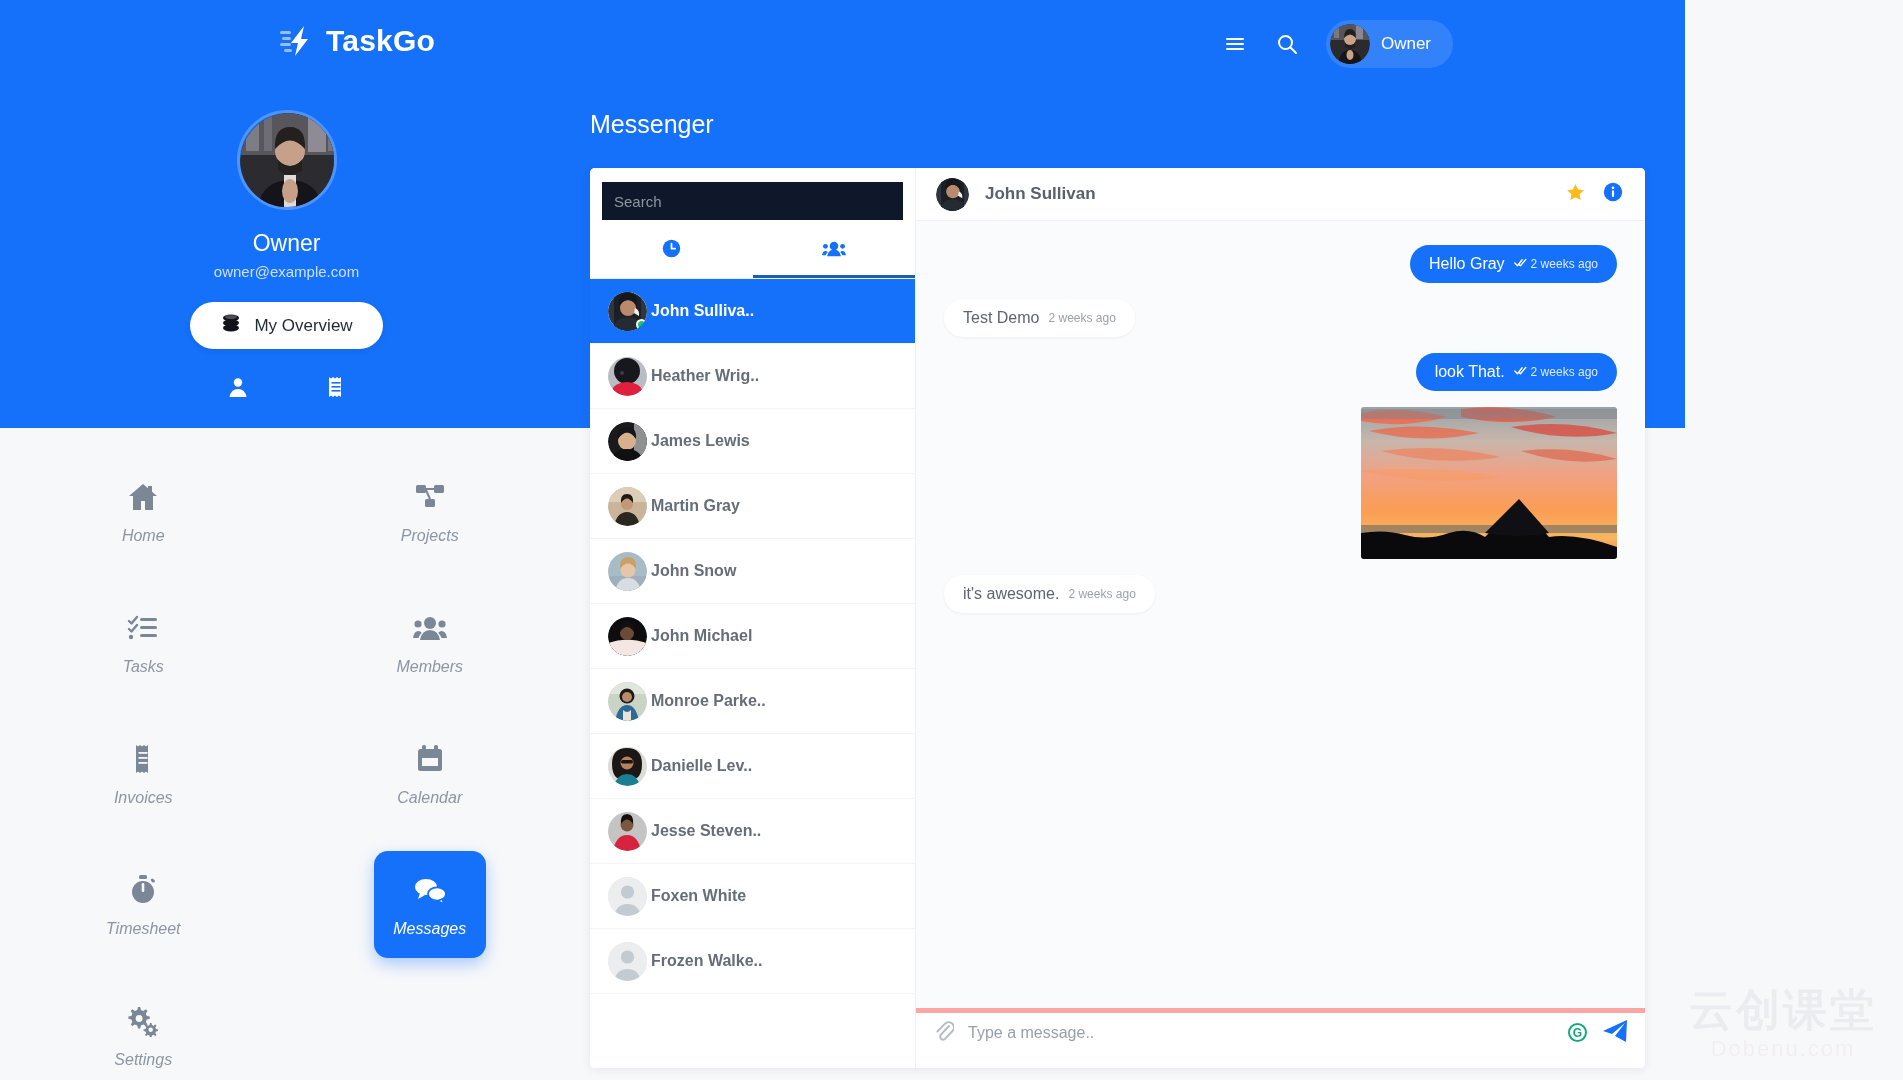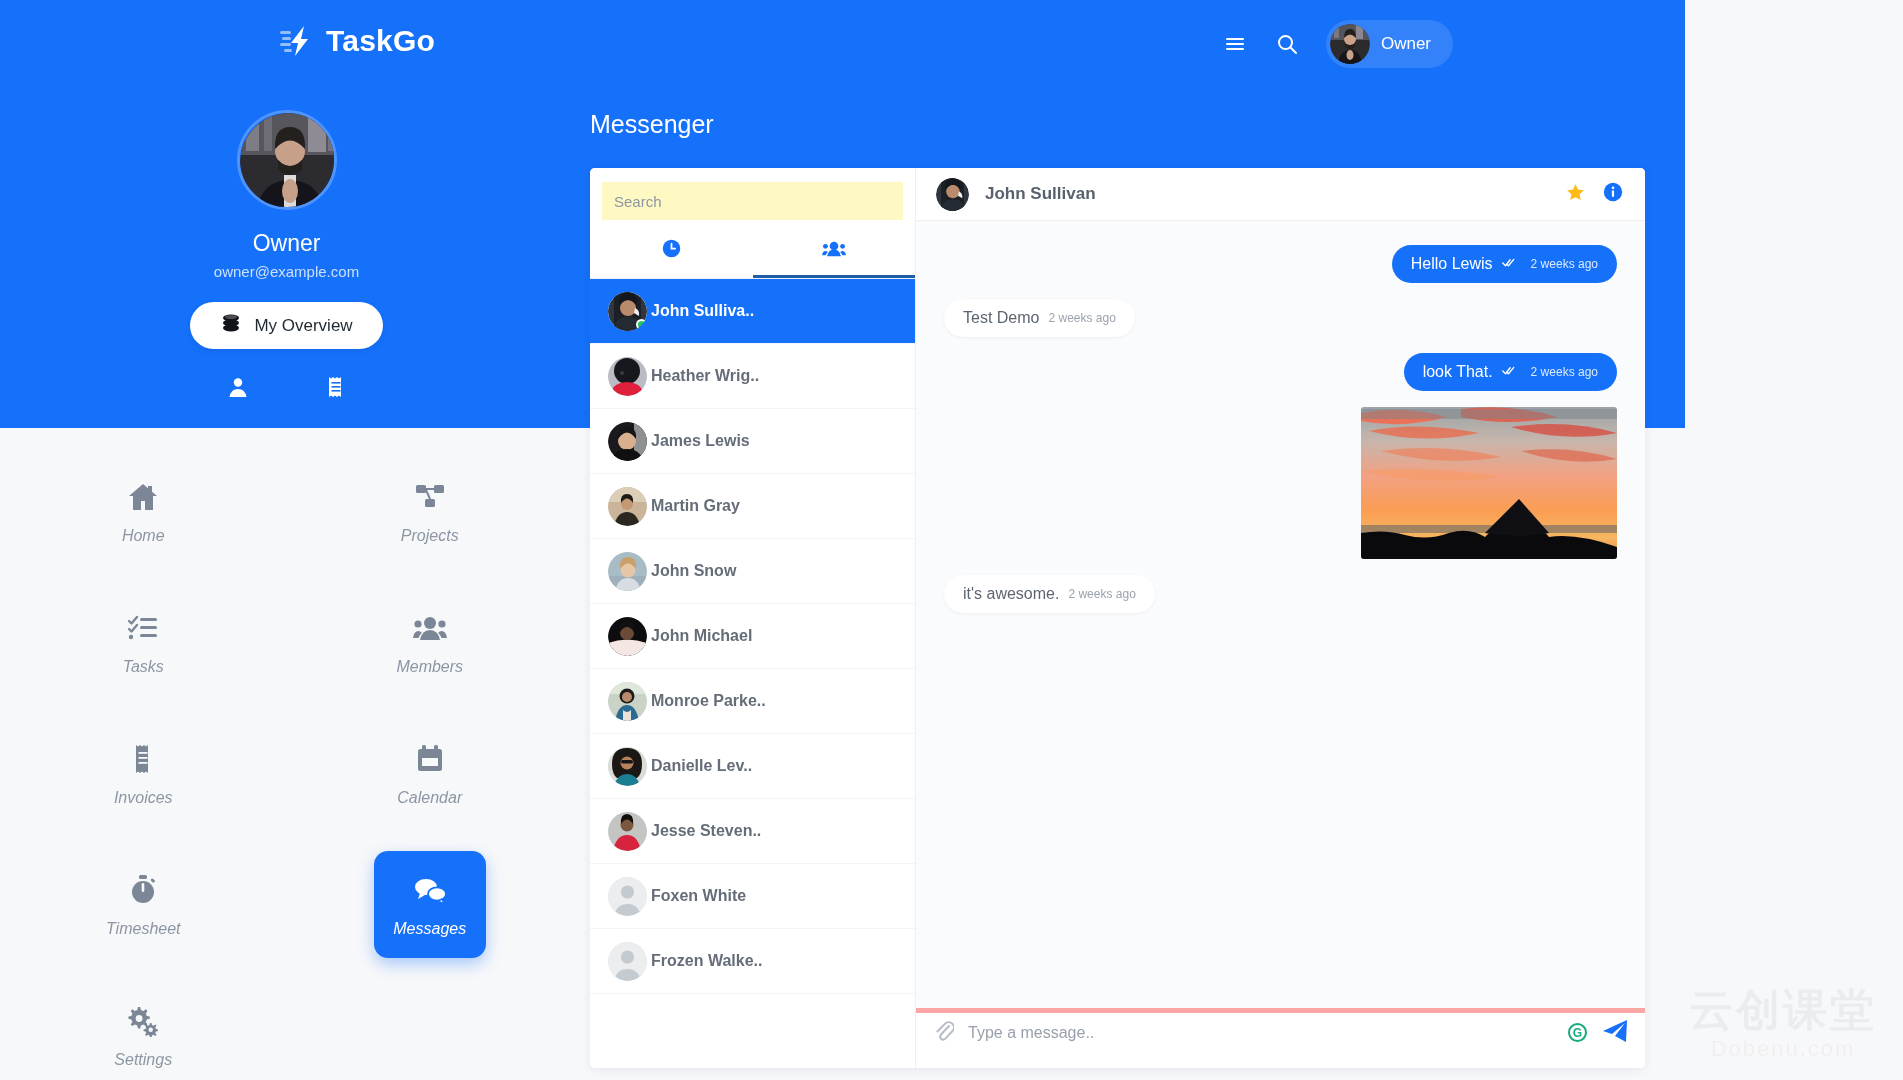--- a/index.html
+++ b/index.html
@@ -208,21 +208,21 @@
     flex: 0 0 326px;
     background: #ffffff;
     border-right: 1px solid #eef0f3;
     display: flex;
     flex-direction: column;
   }
   .search-wrap { padding: 14px 12px 6px 12px; }
   .search-input {
     width: 100%;
     height: 38px;
-    background: #fef9c3;
+    background: #0f172a;
     border: none;
     outline: none;
     font-size: 15px;
     color: #6b7380;
     padding: 0 12px;
     font-family: "Liberation Sans", sans-serif;
   }
   .search-input::placeholder { color: #8e96a1; }
   .tabs {
     display: flex;
@@ -329,21 +329,21 @@
     color: #ffffff;
   }
   .bubble.in {
     background: #ffffff;
     color: #5c6571;
     box-shadow: 0 1px 3px rgba(20,40,80,0.06);
   }
   .meta {
     display: inline-flex;
     align-items: center;
-    gap: 16px;
+    gap: 4px;
     font-size: 12px;
     white-space: nowrap;
   }
   .bubble.out .meta { color: rgba(255,255,255,0.85); }
   .bubble.in  .meta { color: #9aa2ad; }
   .msg-img {
     width: 256px; height: 152px;
     border-radius: 3px;
     overflow: hidden;
   }
@@ -922,21 +922,21 @@
                 <rect x="10.7" y="10" width="2.6" height="8" rx="1.3" fill="#ffffff"></rect>
               </svg>
             </span>
           </span>
         </div>
 
         <div class="chat-body">
 
           <div class="msg-row out">
             <div class="bubble out">
-              <span>Hello Lewis</span>
+              <span>Hello Gray</span>
               <span class="meta">
                 <span>
                   <svg width="13" height="11" viewBox="0 0 16 12">
                     <path d="M1 6.5 L4.3 10 L10 2.6" fill="none" stroke="#ffffff" stroke-width="1.7" stroke-linecap="round" stroke-linejoin="round"></path>
                     <path d="M6.2 8.6 L8 10 L14.5 2.2" fill="none" stroke="#ffffff" stroke-width="1.7" stroke-linecap="round" stroke-linejoin="round"></path>
                   </svg>
                 </span>
                 <span>2 weeks ago</span>
               </span>
             </div>

